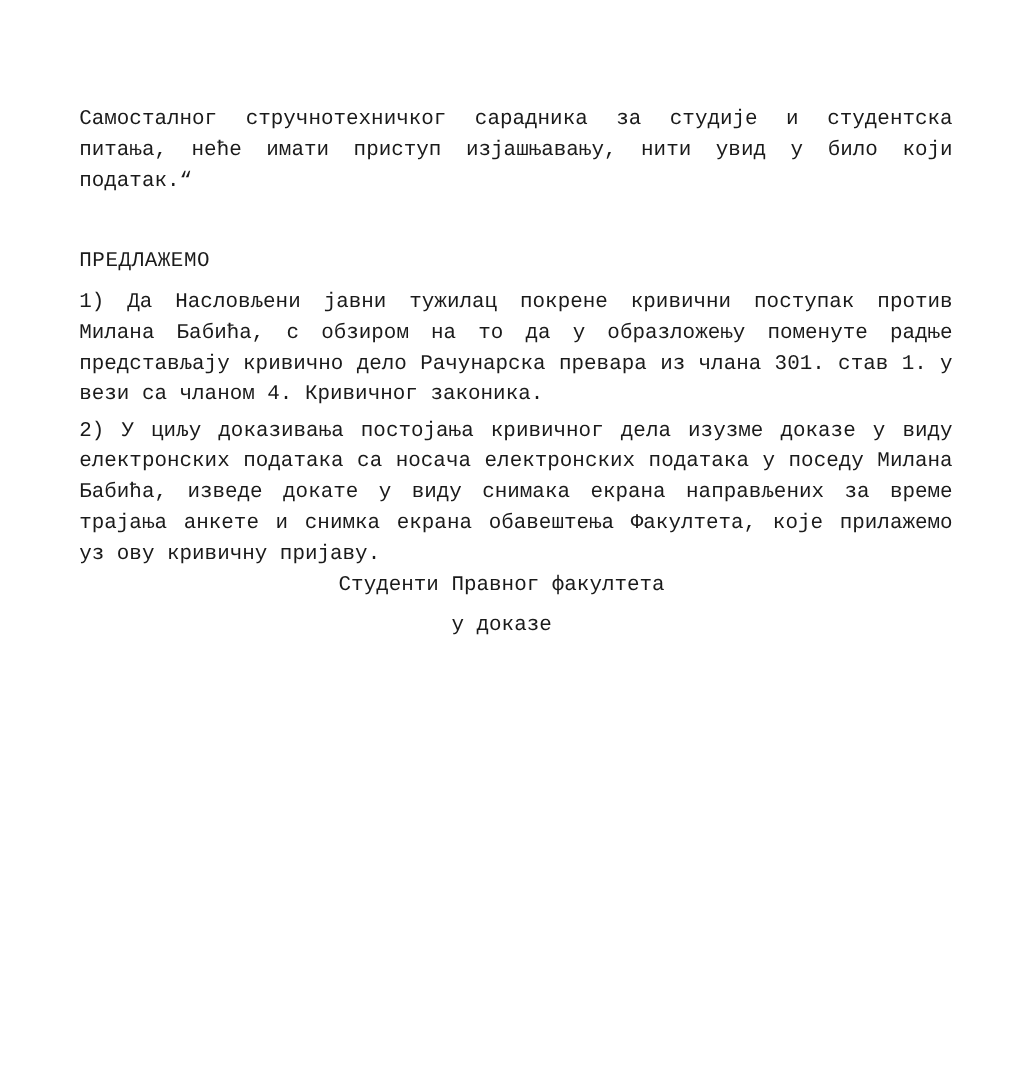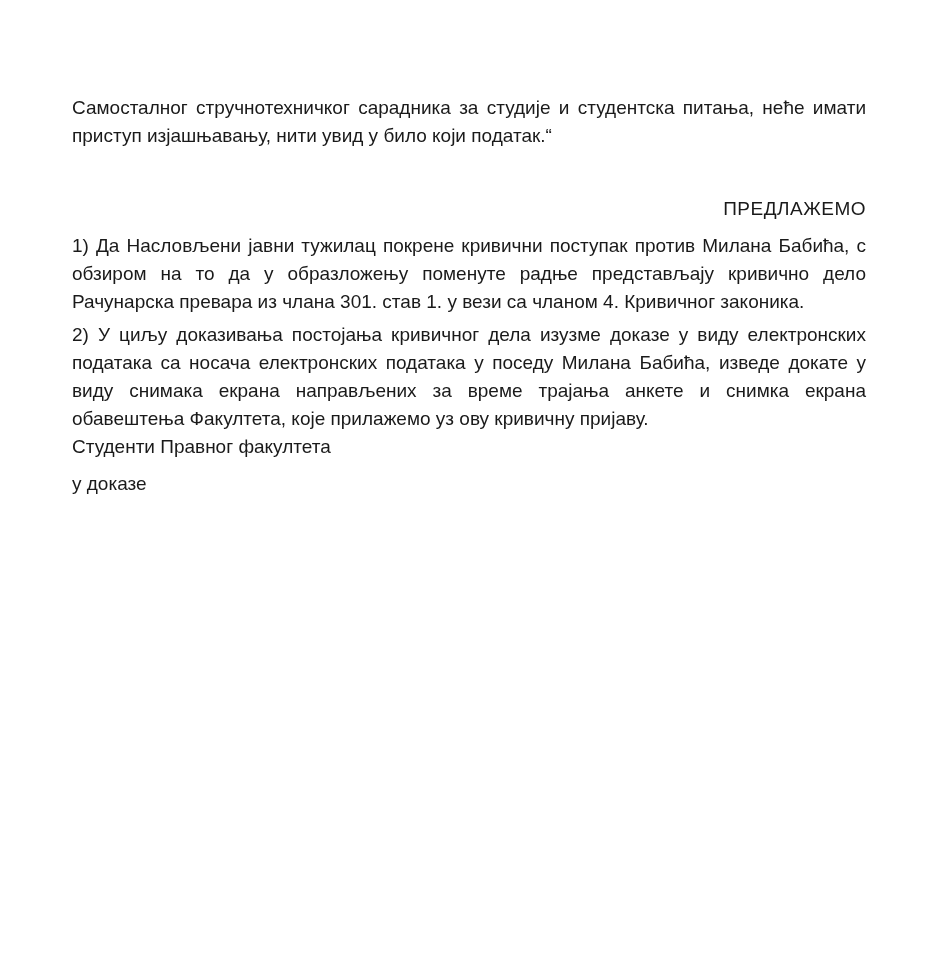--- a/index.html
+++ b/index.html
@@ -9,49 +9,49 @@
     background: #ffffff;
   }
   .page {
     position: relative;
     width: 938px;
     height: 978px;
     margin: 0 auto;
     background: #ffffff;
     box-sizing: border-box;
     padding: 94px 72px 0 72px;
-    font-family: Liberation Sans, sans-serif;
+    font-family: Liberation Mono, monospace;
     font-size: 19px;
     line-height: 28px;
     color: #1a1a1a;
     overflow: hidden;
   }
   .para {
     margin: 0;
     text-align: justify;
   }
   .quote-para {
     margin: 0;
   }
   .heading {
     margin: 45px 0 0 0;
-    text-align: right;
+    text-align: left;
     font-weight: normal;
     font-size: 19px;
     letter-spacing: 0.5px;
   }
   .para-1 {
     margin-top: 9px;
   }
   .para-2 {
     margin-top: 5px;
   }
   .signature {
     margin-top: 0;
-    text-align: left;
+    text-align: center;
     padding-right: 26px;
   }
   .sig-line {
     line-height: 28px;
   }
   .sig-line + .sig-line {
     margin-top: 9px;
   }
 </style>
 </head>

